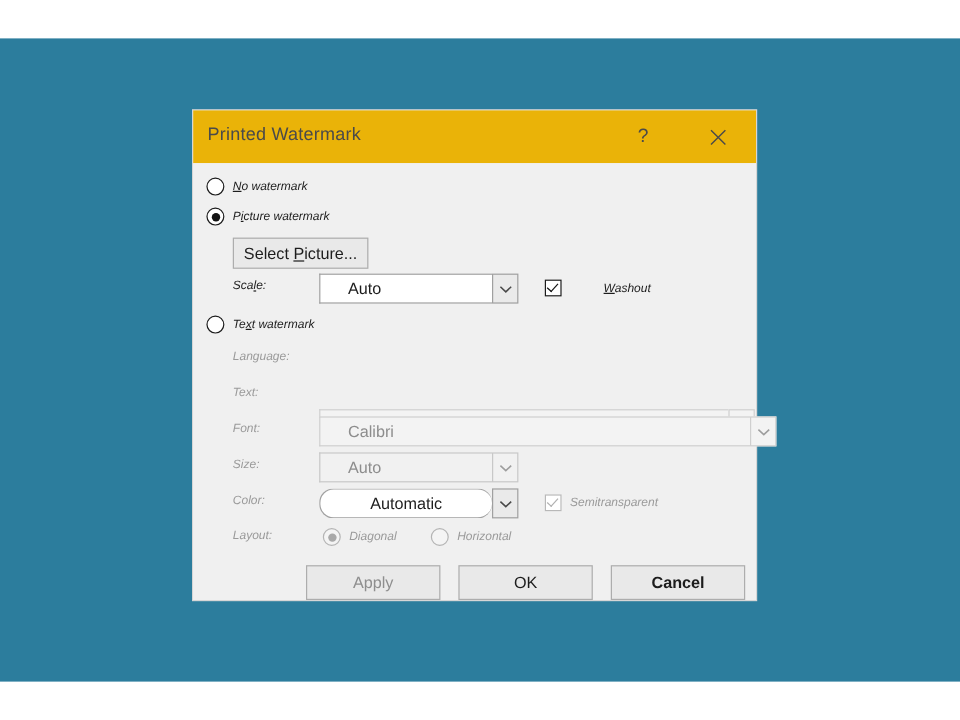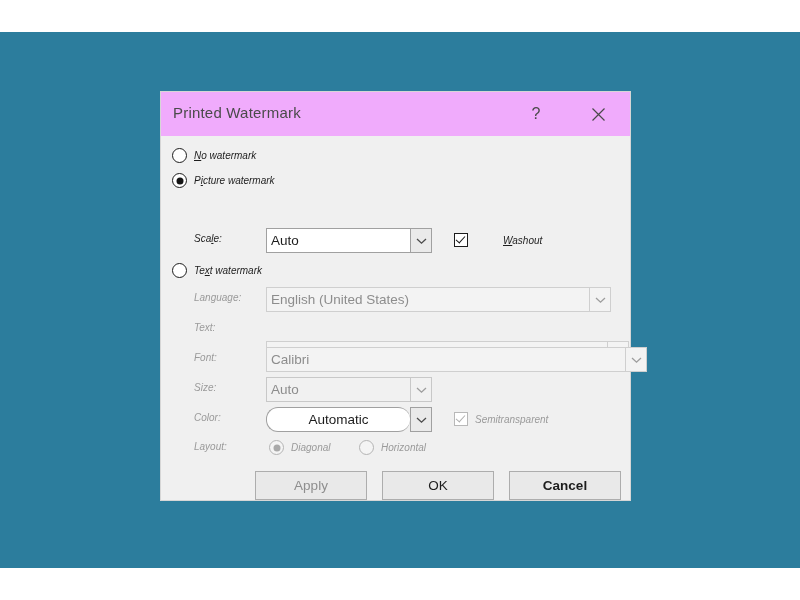--- a/index.html
+++ b/index.html
@@ -35,21 +35,21 @@
     top: 92px;
     width: 469px;
     height: 408px;
     background: #f0f0f0;
     box-sizing: border-box;
     box-shadow: 0 0 0 1px #d6d6d6;
   }
   .titlebar {
     position: relative;
     height: 44px;
-    background: #f0abfc;
+    background: #eab308;
     box-sizing: border-box;
   }
   .title-text {
     position: absolute;
     left: 12px;
     top: 12px;
     font-size: 15px;
     color: #4a4a4a;
     letter-spacing: .2px;
     white-space: nowrap;
@@ -168,21 +168,21 @@
     height: 25px;
   }
   .combo .field {
     flex: 1 1 auto;
     background: #ffffff;
     border: 1px solid #a0a0a0;
     border-right: none;
     box-sizing: border-box;
     display: flex;
     align-items: center;
-    padding: 0 4px;
+    padding: 0 23px;
     font-size: 13.5px;
     color: #1d1d1d;
     overflow: hidden;
     white-space: nowrap;
   }
   .combo .field.center { justify-content: center; border-radius: 12px; }
   .combo .arrow {
     width: 22px;
     flex: none;
     background: #eaeaea;
@@ -245,20 +245,23 @@
       <div class="row" style="left:11px; top:12px;">
         <span class="radio"></span>
         <span class="lbl"><span class="u">N</span><span>o watermark</span></span>
       </div>
 
       <div class="row" style="left:11px; top:37px;">
         <span class="radio on"></span>
         <span class="lbl"><span>P</span><span class="u">i</span><span>cture watermark</span></span>
       </div>
 
+      <div class="btn" style="position:absolute; left:33px; top:62px; width:113px; height:26px;">
+        <span><span>Select </span><span class="u">P</span><span>icture...</span></span>
+      </div>
 
       <div class="row" style="left:33px; top:97px;">
         <span class="lbl"><span>Sca</span><span class="u">l</span><span>e:</span></span>
       </div>
       <div class="combo" style="left:105px; top:92px; width:166px;">
         <span class="field">Auto</span>
         <span class="arrow">
           <svg width="11" height="8" viewBox="0 0 11 8">
               <path d="M1 2 L5.5 6.2 L10 2" stroke="#4a4a4a" stroke-width="1.3" fill="none"></path>
             </svg>
@@ -271,28 +274,20 @@
       </div>
 
       <div class="row" style="left:11px; top:127px;">
         <span class="radio"></span>
         <span class="lbl"><span>Te</span><span class="u">x</span><span>t watermark</span></span>
       </div>
 
       <div class="row" style="left:33px; top:156px;">
         <span class="lbl dis">Language:</span>
       </div>
-      <div class="combo dis flat" style="left:105px; top:151px; width:345px;">
-        <span class="field">English (United States)</span>
-        <span class="arrow">
-          <svg width="11" height="8" viewBox="0 0 11 8">
-              <path d="M1 2 L5.5 6.2 L10 2" stroke="#4a4a4a" stroke-width="1.3" fill="none"></path>
-            </svg>
-        </span>
-      </div>
 
       <div class="row" style="left:33px; top:186px;">
         <span class="lbl dis">Text:</span>
       </div>
       <div class="combo dis flat" style="left:105px; top:181px; width:363px;margin-top:24px;">
         <span class="field">ASAP</span>
         <span class="arrow">
           <svg width="11" height="8" viewBox="0 0 11 8">
               <path d="M1 2 L5.5 6.2 L10 2" stroke="#4a4a4a" stroke-width="1.3" fill="none"></path>
             </svg>

